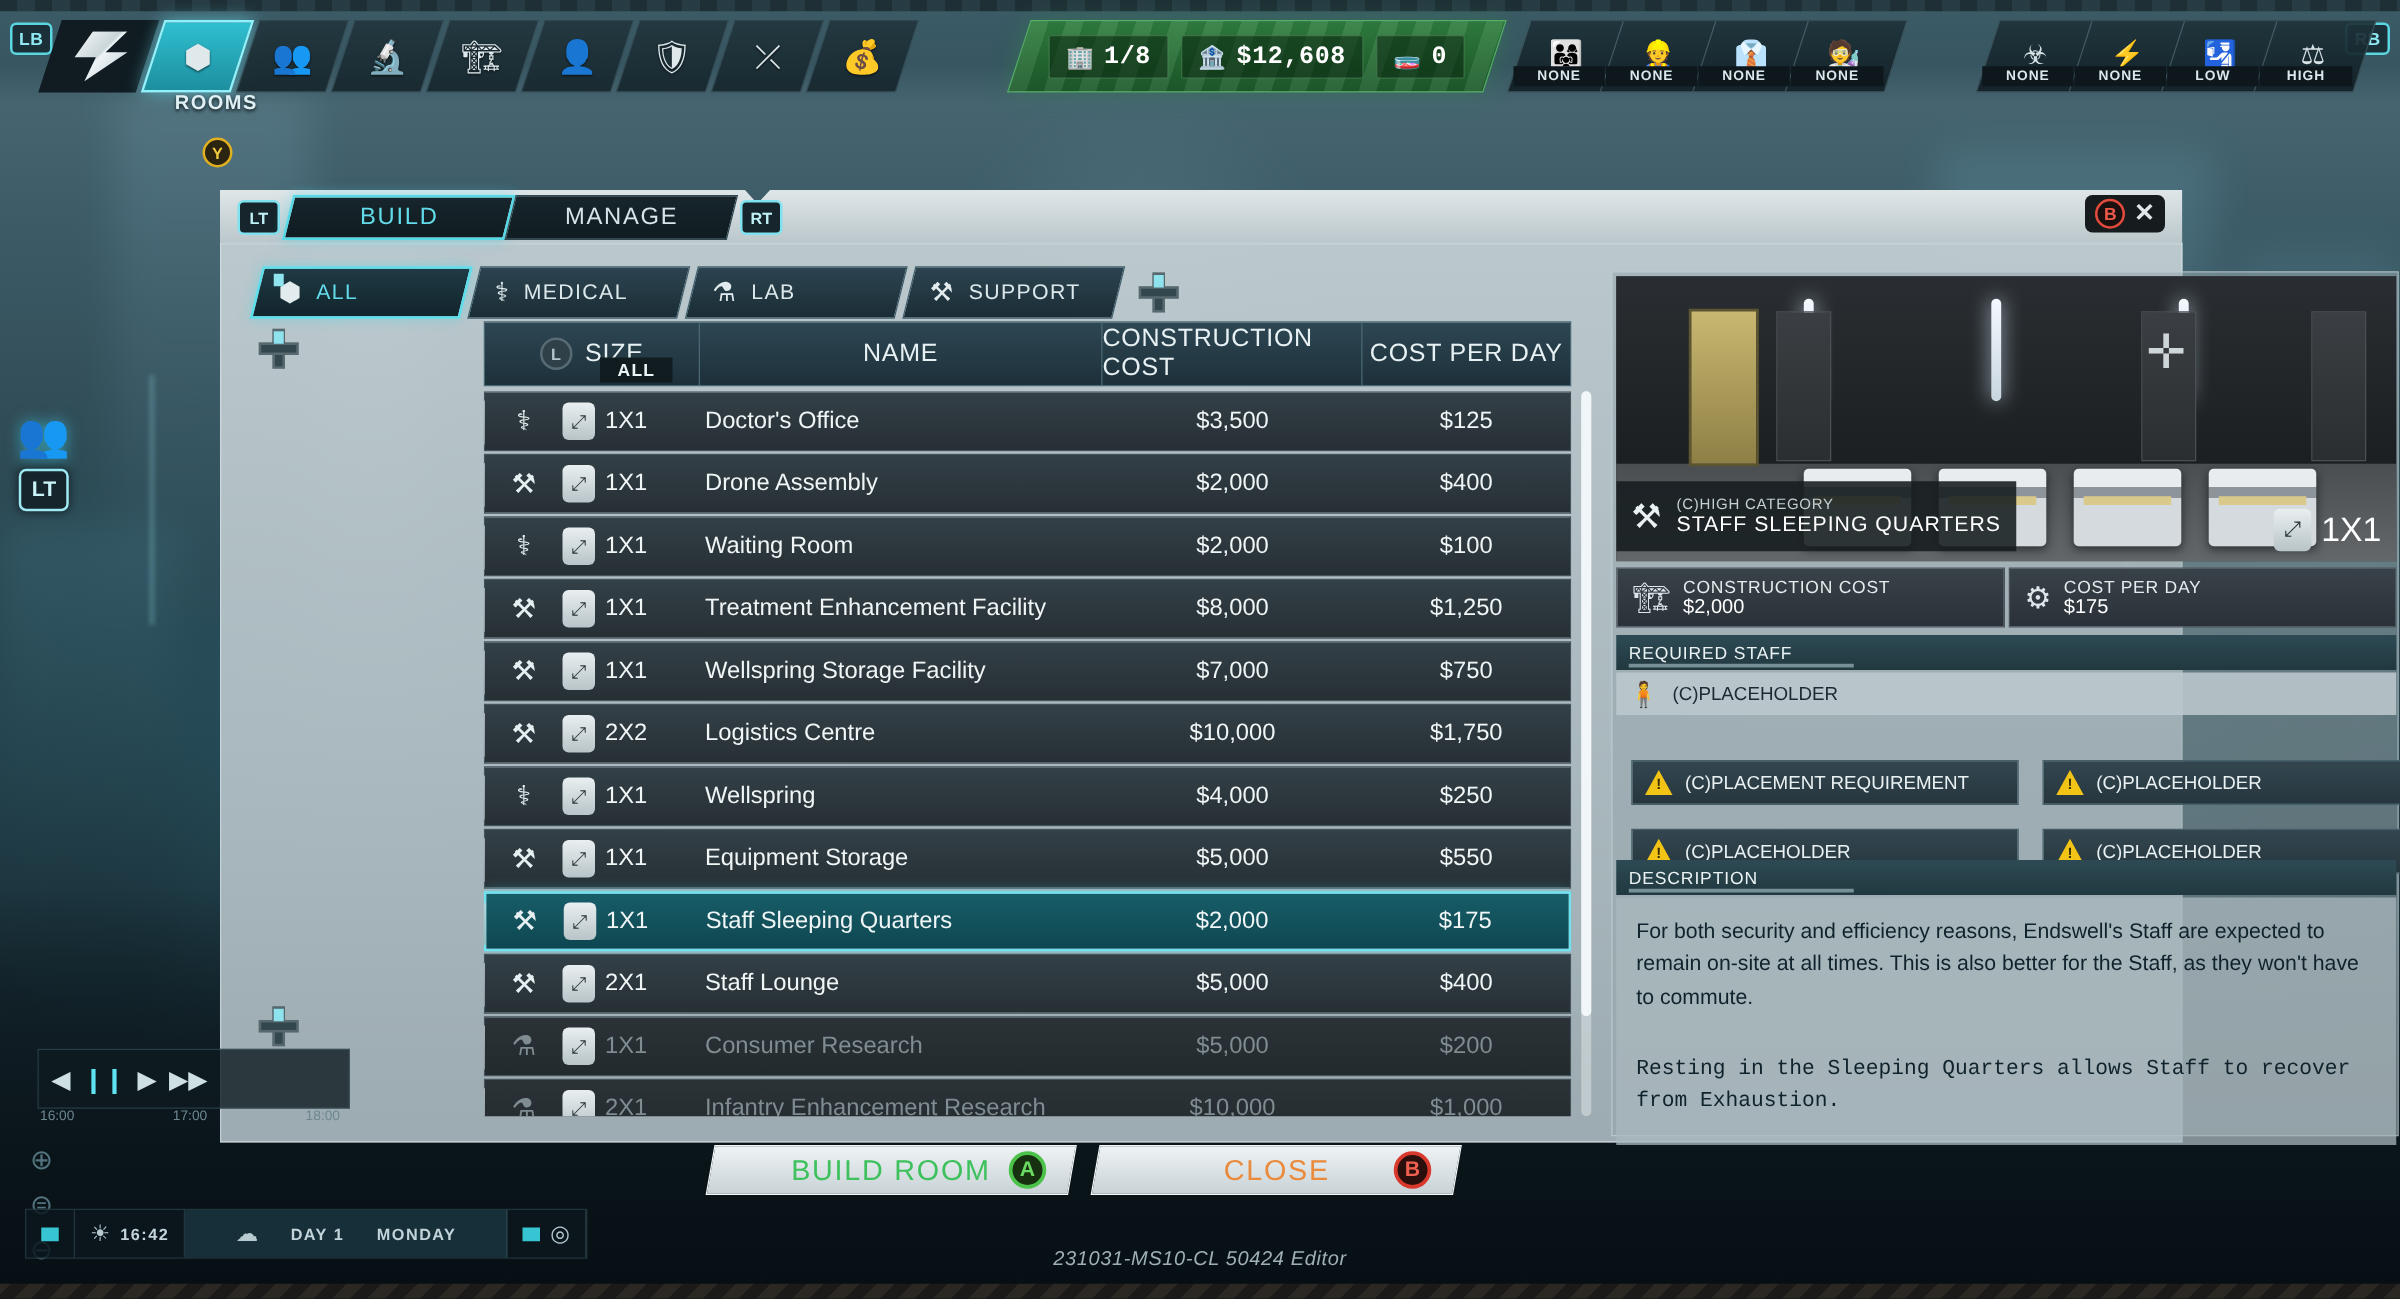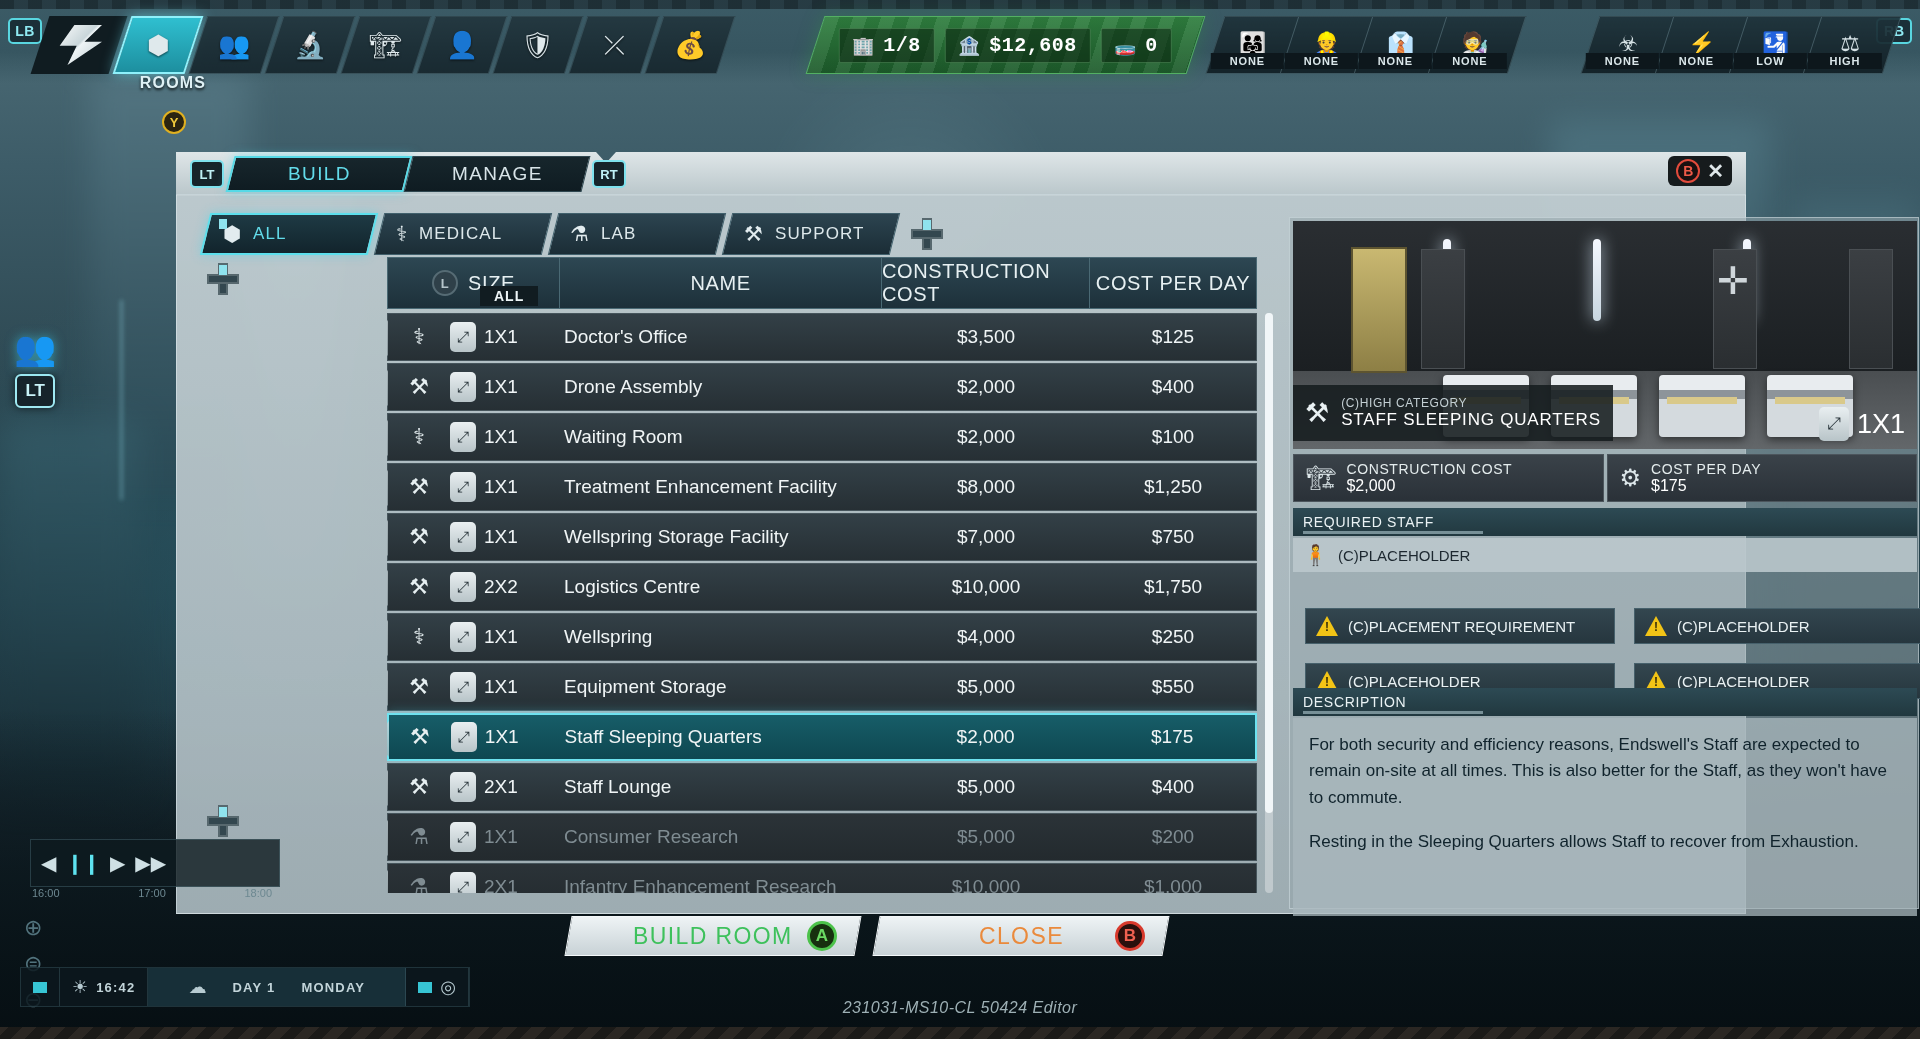--- a/index.html
+++ b/index.html
@@ -249,21 +249,21 @@
   .req-cell { width:310px; height:36px; background: linear-gradient(180deg,#33464f,#26363e);
      border:1px solid #46606b; display:flex; align-items:center; gap:10px; padding-left:10px;
      color:#e9f1f3; font-size:15px; }
   .warn { width:22px; height:20px; position:relative; }
   .warn::before { content:""; position:absolute; left:0; top:0; width:0; height:0;
      border-left:11px solid transparent; border-right:11px solid transparent; border-bottom:20px solid #f2c416; }
   .warn::after { content:"!"; position:absolute; left:9px; top:4px; font-size:12px; font-weight:bold; color:#3a3007; }
 
   .desc-body { position:absolute; left:3px; width:624px; height:198px;
      background: rgba(170,184,190,.75); padding:14px 16px; color:#10232c; font-size:17px; line-height:1.55; }
-  .desc-body p + p { margin-top:18px; }
+  .desc-body p + p { margin-top:32px;font-family:Liberation Mono, monospace; }
 
   
   .footer { position:absolute; left:0; top:764px; width:1570px; height:46px; }
   .fbtn { position:absolute; height:40px; transform:skewX(-10deg);
      background: linear-gradient(180deg,#eef3f5,#c8d2d6); border:1px solid #f4f8fa;
      display:flex; align-items:center; justify-content:center; gap:0; }
   .fbtn > * { transform:skewX(10deg); }
   .fbtn .lab { font-size:23px; letter-spacing:1.4px; }
   .fbtn .pad { width:30px; height:30px; border-radius:50%; font-size:17px; font-weight:bold;
      display:flex; align-items:center; justify-content:center; position:absolute; right:20px; }

